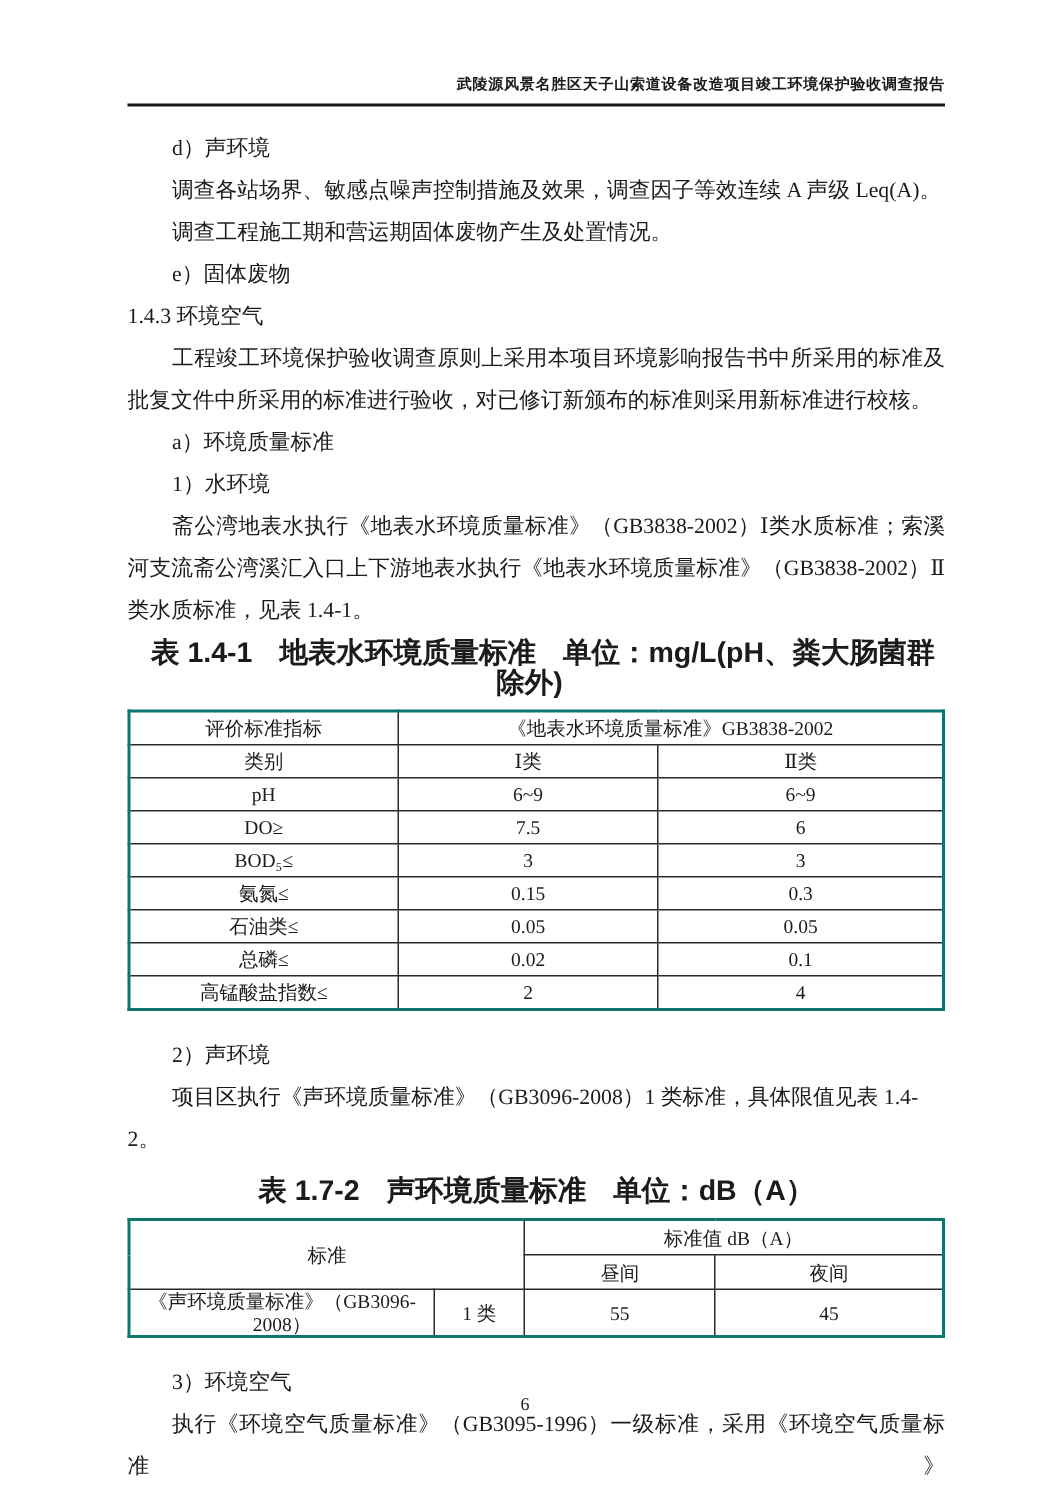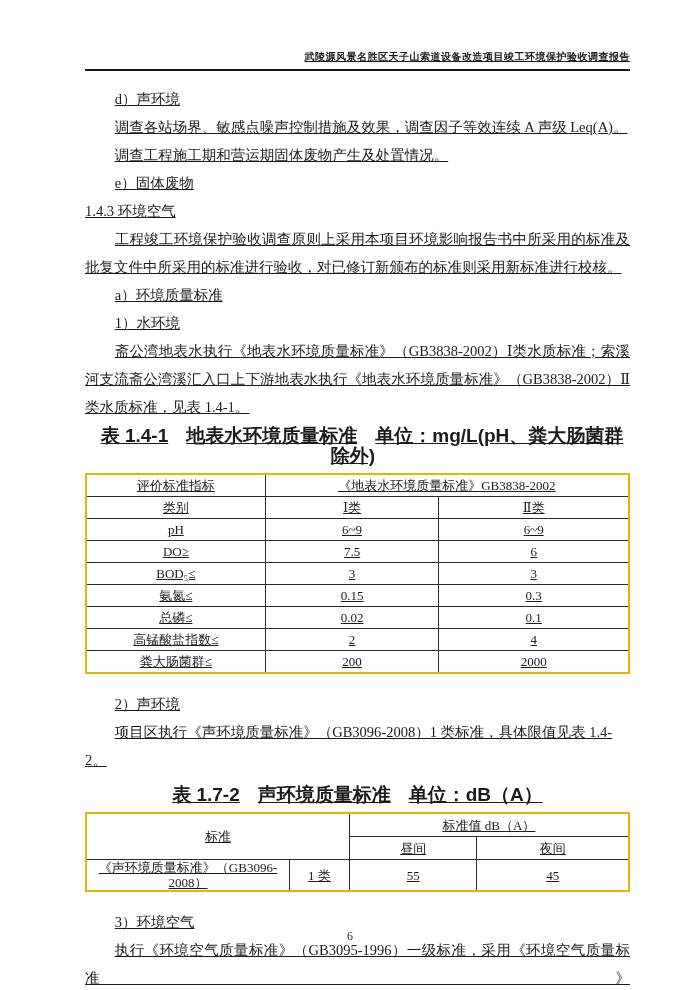--- a/index.html
+++ b/index.html
@@ -1,37 +1,37 @@
 <!DOCTYPE html>
 <html><head>
 <meta charset="utf-8">
 <style>
   html,body{margin:0;padding:0;}
   .page{
     width:700px;height:990px;background:#ffffff;position:relative;
     font-family:"Liberation Serif","DejaVu Serif",serif;color:#1b1b1b;
-    box-sizing:border-box;overflow:hidden;text-decoration:underline;
+    box-sizing:border-box;overflow:hidden;
   }
   .header{
     margin:0 70px 0 85px;padding-top:50px;text-align:right;
     font-size:10px;font-weight:bold;line-height:14px;letter-spacing:.5px;
   }
   .header-rule{margin:5px 70px 0 85px;border-bottom:2px solid #161616;}
   .content{margin:14px 70px 0 85px;font-size:14.5px;line-height:28px;}
   .line{white-space:nowrap;}
   .wrapline{white-space:normal;}
   .ind{text-indent:2.05em;}
   .fill{text-align:justify;text-align-last:justify;white-space:normal;}
   .tcap{
     text-align:center;font-weight:bold;font-size:19px;
     font-family:"Liberation Sans","DejaVu Sans",sans-serif;
     margin:5px 0 7px 0;line-height:20px;
   }
   .tcap span{margin:0 9px;}
-  table{width:100%;border-collapse:collapse;border:2px solid #eab308;font-size:13px;table-layout:fixed;padding-left:27px;}
+  table{width:100%;border-collapse:collapse;border:2px solid #0f766e;font-size:13px;table-layout:fixed;padding-left:27px;}
   td,th{border:1px solid #2a2a2a;text-align:center;height:21px;padding:0 3px;
     font-weight:normal;line-height:15px;overflow:hidden;}
   .t2 td,.t2 th{height:22px;}
   .footer{position:absolute;bottom:46px;left:0;right:0;text-align:center;font-size:12px;}
   .sp16{height:16px;}
   .sp6{height:6px;}
 </style>
 </head>
 <body>
 
@@ -89,33 +89,33 @@
         <td>BOD₅≤</td>
         <td>3</td>
         <td>3</td>
       </tr>
       <tr>
         <td>氨氮≤</td>
         <td>0.15</td>
         <td>0.3</td>
       </tr>
       <tr>
+        <td>石油类≤</td>
+        <td>0.05</td>
+        <td>0.05</td>
+      </tr>
+      <tr>
         <td>总磷≤</td>
         <td>0.02</td>
         <td>0.1</td>
       </tr>
       <tr>
         <td>高锰酸盐指数≤</td>
         <td>2</td>
         <td>4</td>
-      </tr>
-      <tr>
-        <td>粪大肠菌群≤</td>
-        <td>200</td>
-        <td>2000</td>
       </tr>
     </tbody>
       </table>
 
     <div class="sp16"></div>
     <div class="line ind">2）声环境</div>
     <div class="wrapline ind">项目区执行《声环境质量标准》（GB3096-2008）1 类标准，具体限值见表 1.4-2。</div>
 
     <div class="sp6"></div>
     <div class="tcap">

